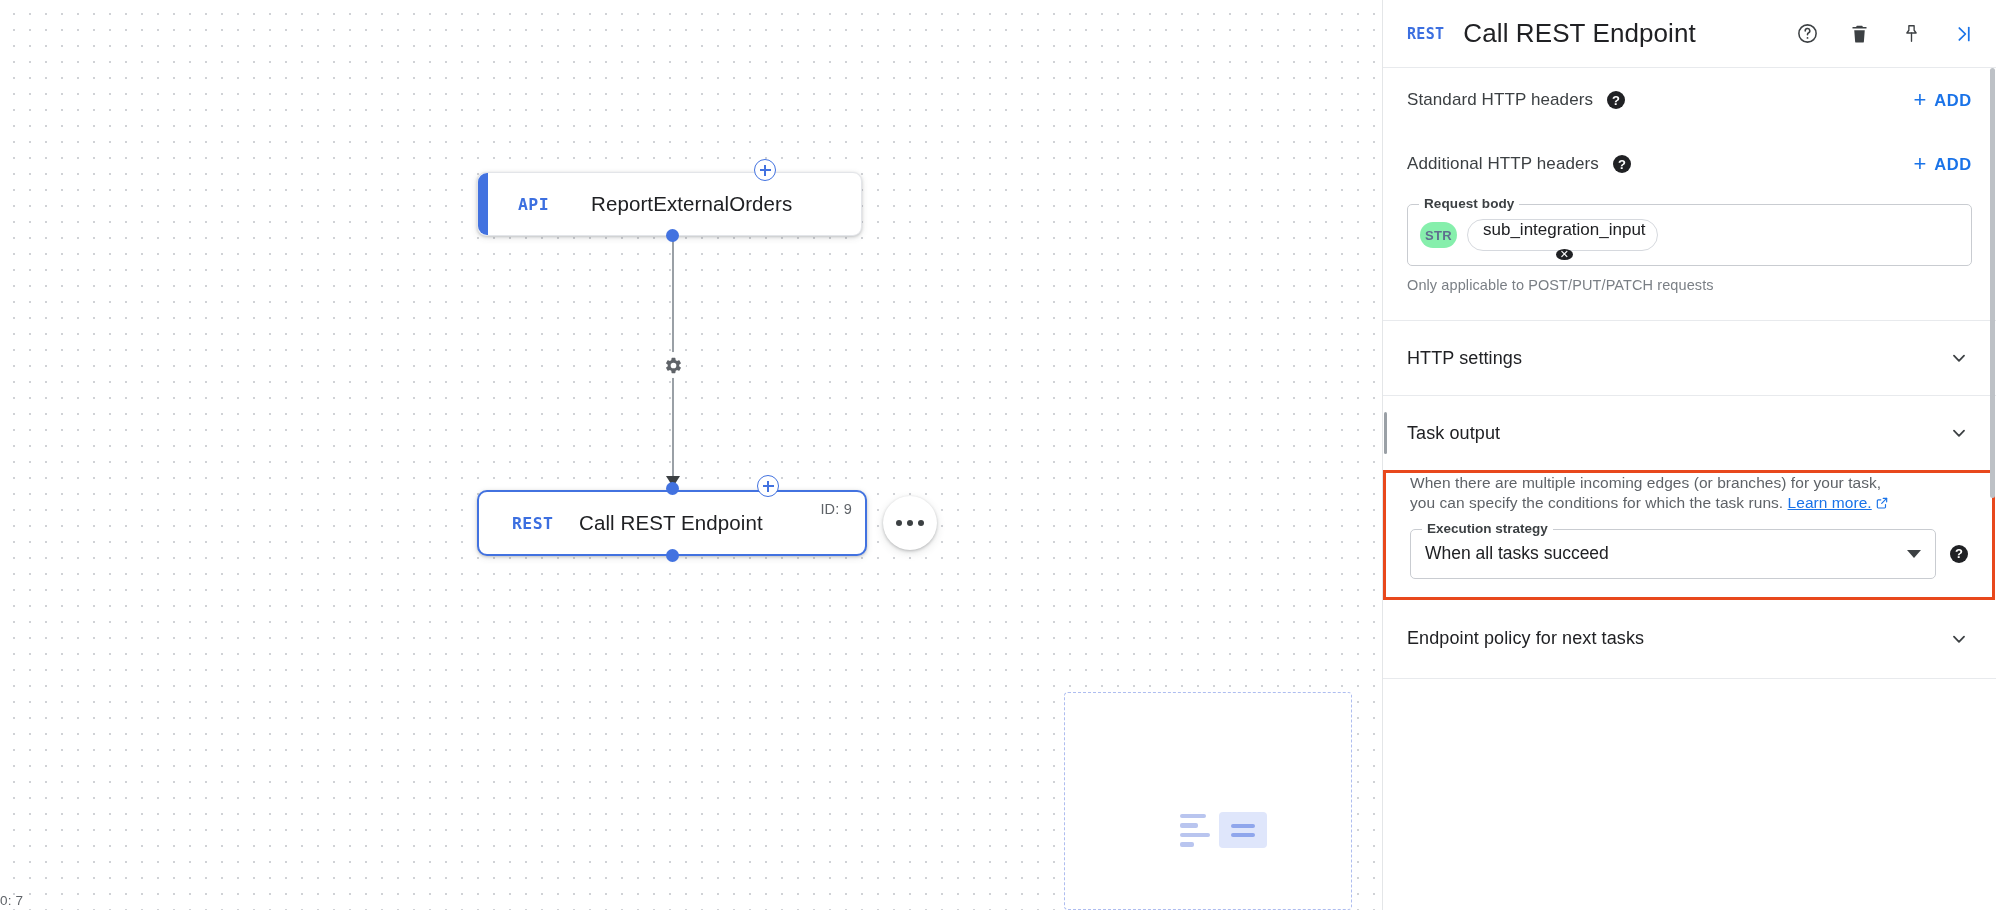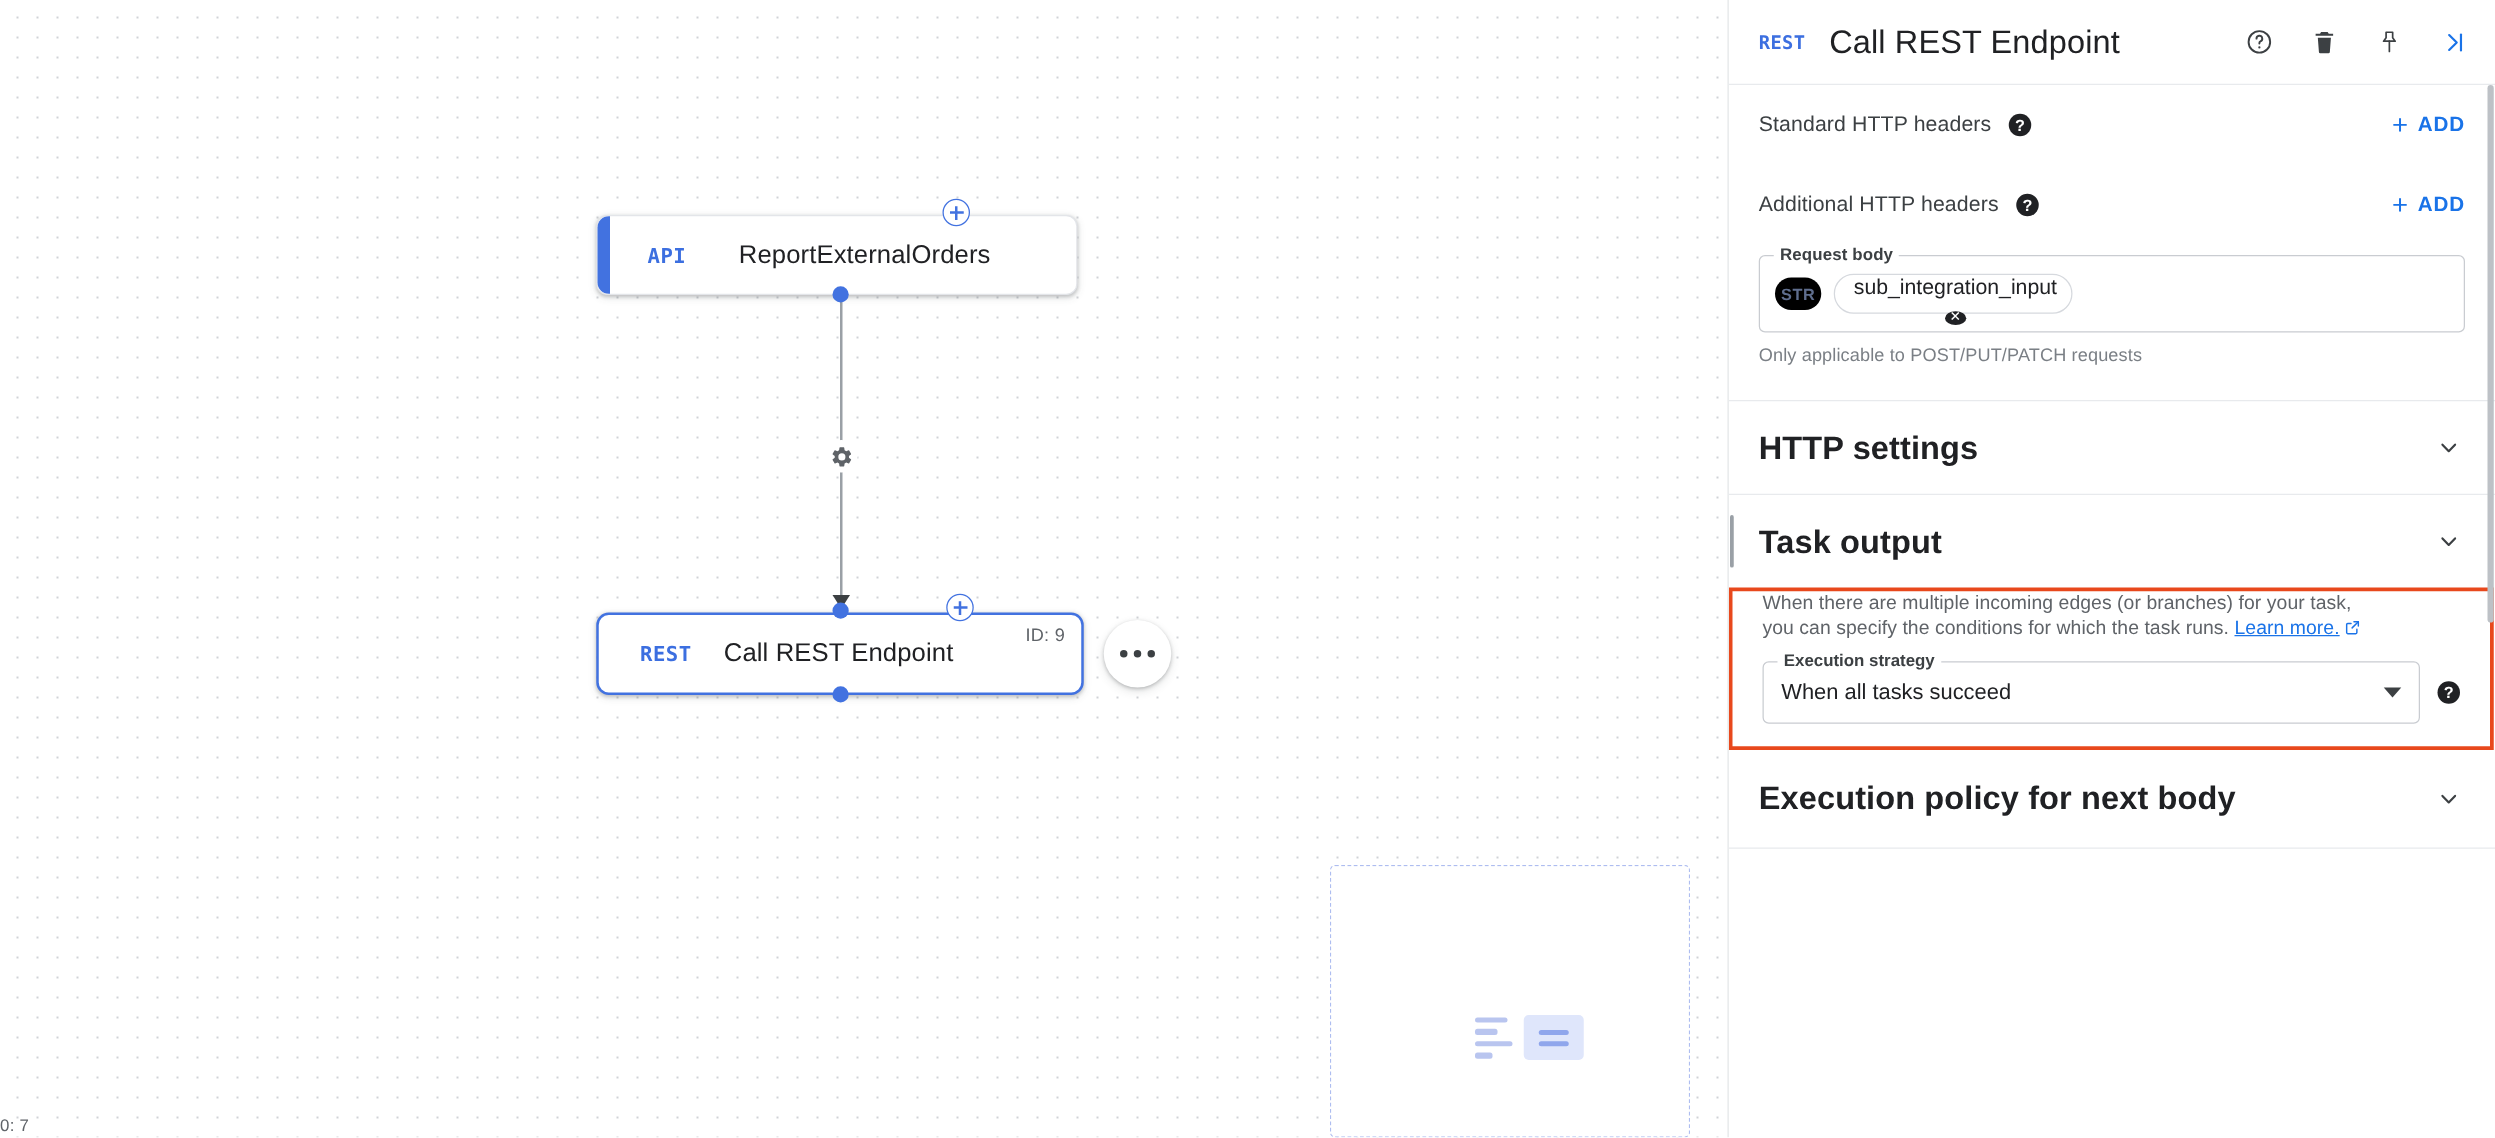--- a/index.html
+++ b/index.html
@@ -245,21 +245,21 @@
     padding: 0 12px;
   }
   .outlined .legend {
     position: absolute; top: -9px; left: 11px;
     background: #fff; padding: 0 5px;
     font-size: 13.5px; font-weight: 700; color: #3c4043;
     letter-spacing: .1px;
   }
   .str-chip {
     width: 37px; height: 26px; border-radius: 13px;
-    background: #000000; color: #5f6e8e;
+    background: #86efac; color: #5f6e8e;
     font-size: 13px; font-weight: 700; letter-spacing: .4px;
     display: flex; align-items: center; justify-content: center;
     flex: none;
   }
   .var-chip {
     margin-left: 10px;
     height: 32px;
     border: 1px solid #d6d9de;
     border-radius: 16px;
     display: flex; align-items: center; gap: 9px;
@@ -280,21 +280,21 @@
   .divider { height: 1px; background: #e8eaed; margin: 0; }
 
   
   .section {
     display: flex; align-items: center;
     height: 74px;
     padding: 0 26px 0 24px;
     position: relative;
   }
   .section .s-title {
-    font-size: 26px; color: #202124; letter-spacing: .1px; font-weight: bold;
+    font-size: 18px; color: #202124; letter-spacing: .1px;
   }
   .chev {
     margin-left: auto; color: #3c4043;
     display: flex; align-items: center; justify-content: center;
   }
   .scroll-tick {
     position: absolute; left: 1px; top: 16px;
     width: 3px; height: 42px; background: #9aa0a6; border-radius: 2px;
   }
 
@@ -513,21 +513,21 @@
               <span class="legend">Execution strategy</span>
               <span>When all tasks succeed</span>
               <span class="caret"></span>
             </div>
             <span class="help-dot" style="margin-left:0">?</span>
           </div>
         </div>
       </div>
 
       <div class="section" style="height:78px">
-        <span class="s-title">Execution policy for next body</span>
+        <span class="s-title">Endpoint policy for next tasks</span>
         <span class="chev">
           <svg width="22" height="22" viewBox="0 0 24 24" fill="none" stroke="currentColor" stroke-width="1.9">
             <path d="M6.5 9.5L12 15.2l5.5-5.7" stroke-linecap="round" stroke-linejoin="round"></path>
           </svg>
         </span>
       </div>
 
       <div class="divider"></div>
 
       <div class="panel-scrollbar">

